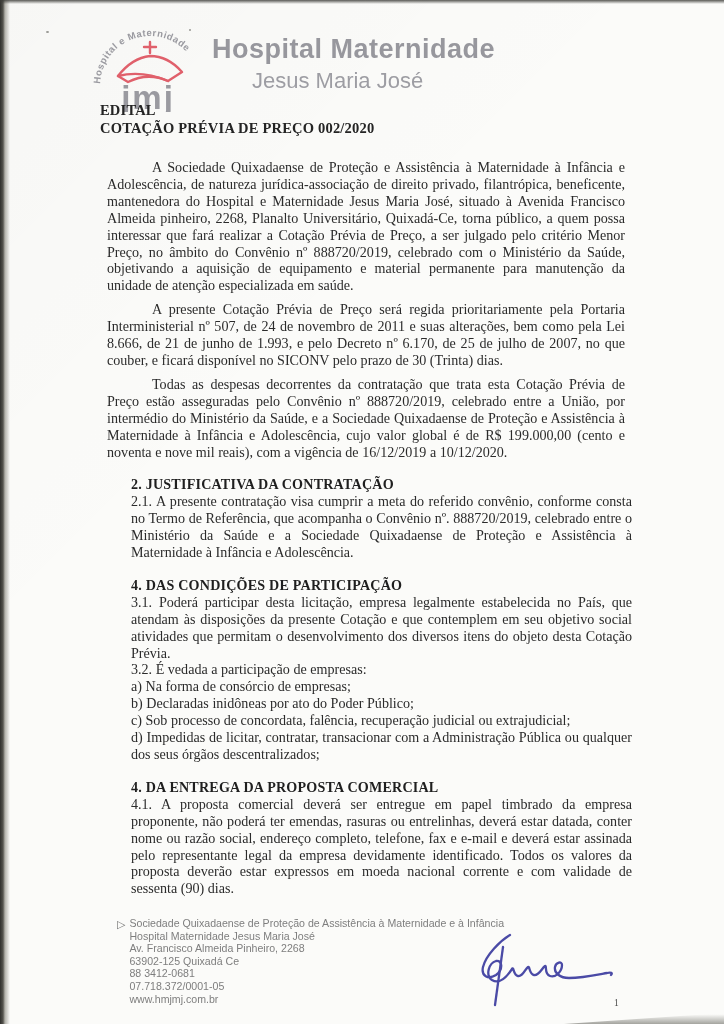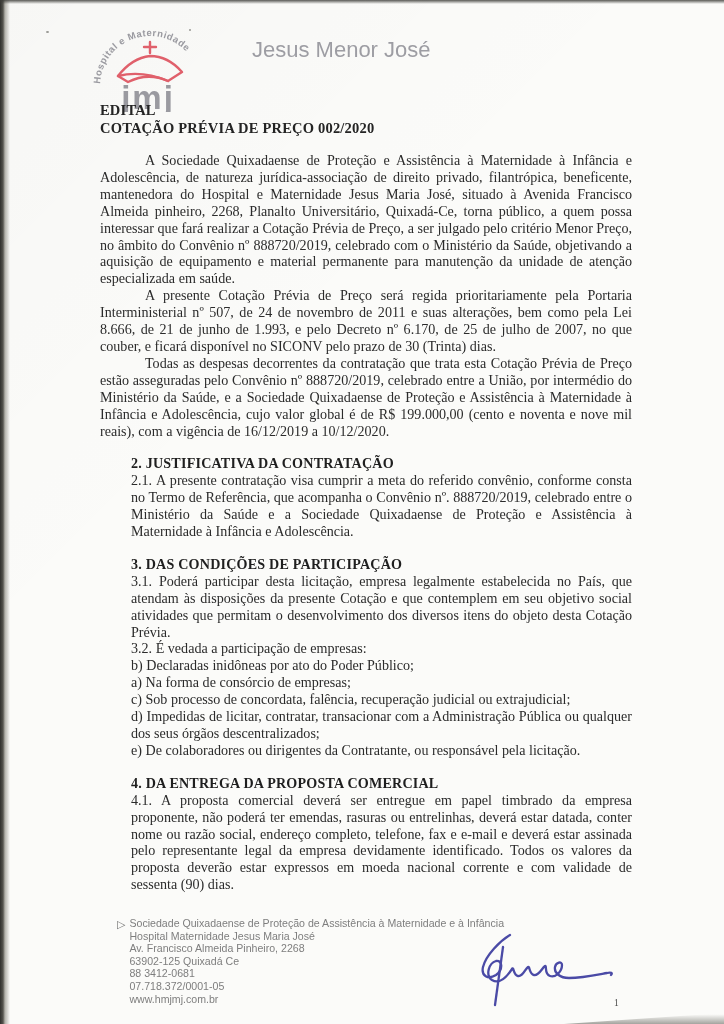--- a/index.html
+++ b/index.html
@@ -33,21 +33,21 @@
   .brand-title{font-size:27px;font-weight:bold;letter-spacing:.5px;white-space:nowrap;}
   .brand-sub{font-size:22px;font-weight:400;color:#9d9da3;margin-top:3px;margin-left:40px;white-space:nowrap;}
 
   
   .doc-title{position:absolute;left:100px;top:101px;width:532px;text-align:left;
     font-weight:bold;font-size:14.5px;line-height:18px;color:#242424;letter-spacing:.2px;}
 
   
   .body{position:absolute;left:100px;top:152px;width:532px;
     font-size:14.1px;line-height:16.9px;text-align:justify;color:#2b2b2b;}
-  .body p{margin:0;text-indent:45px;}
+  .body p{margin:7px;text-indent:45px;}
   .section{margin-top:16px;margin-left:31px;}
   .section .heading{font-weight:bold;color:#1f1f1f;letter-spacing:.2px;}
   .section .item{margin:0;text-indent:0;}
 
   
   .footer{position:absolute;left:117px;top:917px;width:420px;
     font-family:"Liberation Sans", sans-serif;font-size:10.6px;line-height:12.6px;color:#7e7e7e;}
   .footer-row{display:flex;align-items:flex-start;}
   .tri{font-size:11px;line-height:12px;margin-right:4px;color:#6e6e6e;transform:translateY(.5px);}
   .footer-lines div{white-space:nowrap;}
@@ -80,47 +80,47 @@
         <path d="M 66,22 L 66,33"></path>
         <path d="M 60,27 L 72,27"></path>
         <path d="M 34,56 Q 48,38 66,36 Q 84,36 98,52 L 84,61 Q 64,52 44,62 Z"></path>
         <path d="M 34,56 Q 58,50 84,61"></path>
       </g>
       <text x="64" y="89" text-anchor="middle" font-family="Liberation Sans, sans-serif" font-size="33" font-weight="bold" fill="#9a9aa0" letter-spacing="2">jmj</text>
     </svg>
   </div>
 
   <div class="brand">
-    <div class="brand-sub">Jesus Menor José</div>
+    <div class="brand-title">Hospital Maternidade</div>
+    <div class="brand-sub">Jesus Maria José</div>
   </div>
 
   <div class="doc-title">
     <div>EDITAL</div>
     <div>COTAÇÃO PRÉVIA DE PREÇO 002/2020</div>
   </div>
 
   <div class="body">
     <p>A Sociedade Quixadaense de Proteção e Assistência à Maternidade à Infância e Adolescência, de natureza jurídica-associação de direito privado, filantrópica, beneficente, mantenedora do Hospital e Maternidade Jesus Maria José, situado à Avenida Francisco Almeida pinheiro, 2268, Planalto Universitário, Quixadá-Ce, torna público, a quem possa interessar que fará realizar a Cotação Prévia de Preço, a ser julgado pelo critério Menor Preço, no âmbito do Convênio nº 888720/2019, celebrado com o Ministério da Saúde, objetivando a aquisição de equipamento e material permanente para manutenção da unidade de atenção especializada em saúde.</p>
     <p>A presente Cotação Prévia de Preço será regida prioritariamente pela Portaria Interministerial nº 507, de 24 de novembro de 2011 e suas alterações, bem como pela Lei 8.666, de 21 de junho de 1.993, e pelo Decreto nº 6.170, de 25 de julho de 2007, no que couber, e ficará disponível no SICONV pelo prazo de 30 (Trinta) dias.</p>
     <p>Todas as despesas decorrentes da contratação que trata esta Cotação Prévia de Preço estão asseguradas pelo Convênio nº 888720/2019, celebrado entre a União, por intermédio do Ministério da Saúde, e a Sociedade Quixadaense de Proteção e Assistência à Maternidade à Infância e Adolescência, cujo valor global é de R$ 199.000,00 (cento e noventa e nove mil reais), com a vigência de 16/12/2019 a 10/12/2020.</p>
 
     <div class="section">
       <div class="heading">2. JUSTIFICATIVA DA CONTRATAÇÃO</div>
       <div class="item">2.1. A presente contratação visa cumprir a meta do referido convênio, conforme consta no Termo de Referência, que acompanha o Convênio nº. 888720/2019, celebrado entre o Ministério da Saúde e a Sociedade Quixadaense de Proteção e Assistência à Maternidade à Infância e Adolescência.</div>
     </div>
 
     <div class="section">
-      <div class="heading">3. DAS CONDIÇÕES DE PARTICIPAÇÃO</div>
+      <div class="heading">4. DAS CONDIÇÕES DE PARTICIPAÇÃO</div>
       <div class="item">3.1. Poderá participar desta licitação, empresa legalmente estabelecida no País, que atendam às disposições da presente Cotação e que contemplem em seu objetivo social atividades que permitam o desenvolvimento dos diversos itens do objeto desta Cotação Prévia.</div>
       <div class="item">3.2. É vedada a participação de empresas:</div>
+      <div class="item">a) Na forma de consórcio de empresas;</div>
       <div class="item">b) Declaradas inidôneas por ato do Poder Público;</div>
-      <div class="item">a) Na forma de consórcio de empresas;</div>
       <div class="item">c) Sob processo de concordata, falência, recuperação judicial ou extrajudicial;</div>
       <div class="item">d) Impedidas de licitar, contratar, transacionar com a Administração Pública ou qualquer dos seus órgãos descentralizados;</div>
-      <div class="item">e) De colaboradores ou dirigentes da Contratante, ou responsável pela licitação.</div>
     </div>
 
     <div class="section">
       <div class="heading">4. DA ENTREGA DA PROPOSTA COMERCIAL</div>
       <div class="item">4.1. A proposta comercial deverá ser entregue em papel timbrado da empresa proponente, não poderá ter emendas, rasuras ou entrelinhas, deverá estar datada, conter nome ou razão social, endereço completo, telefone, fax e e-mail e deverá estar assinada pelo representante legal da empresa devidamente identificado. Todos os valores da proposta deverão estar expressos em moeda nacional corrente e com validade de sessenta (90) dias.</div>
     </div>
   </div>
 
   <div class="footer">
     <div class="footer-row">

